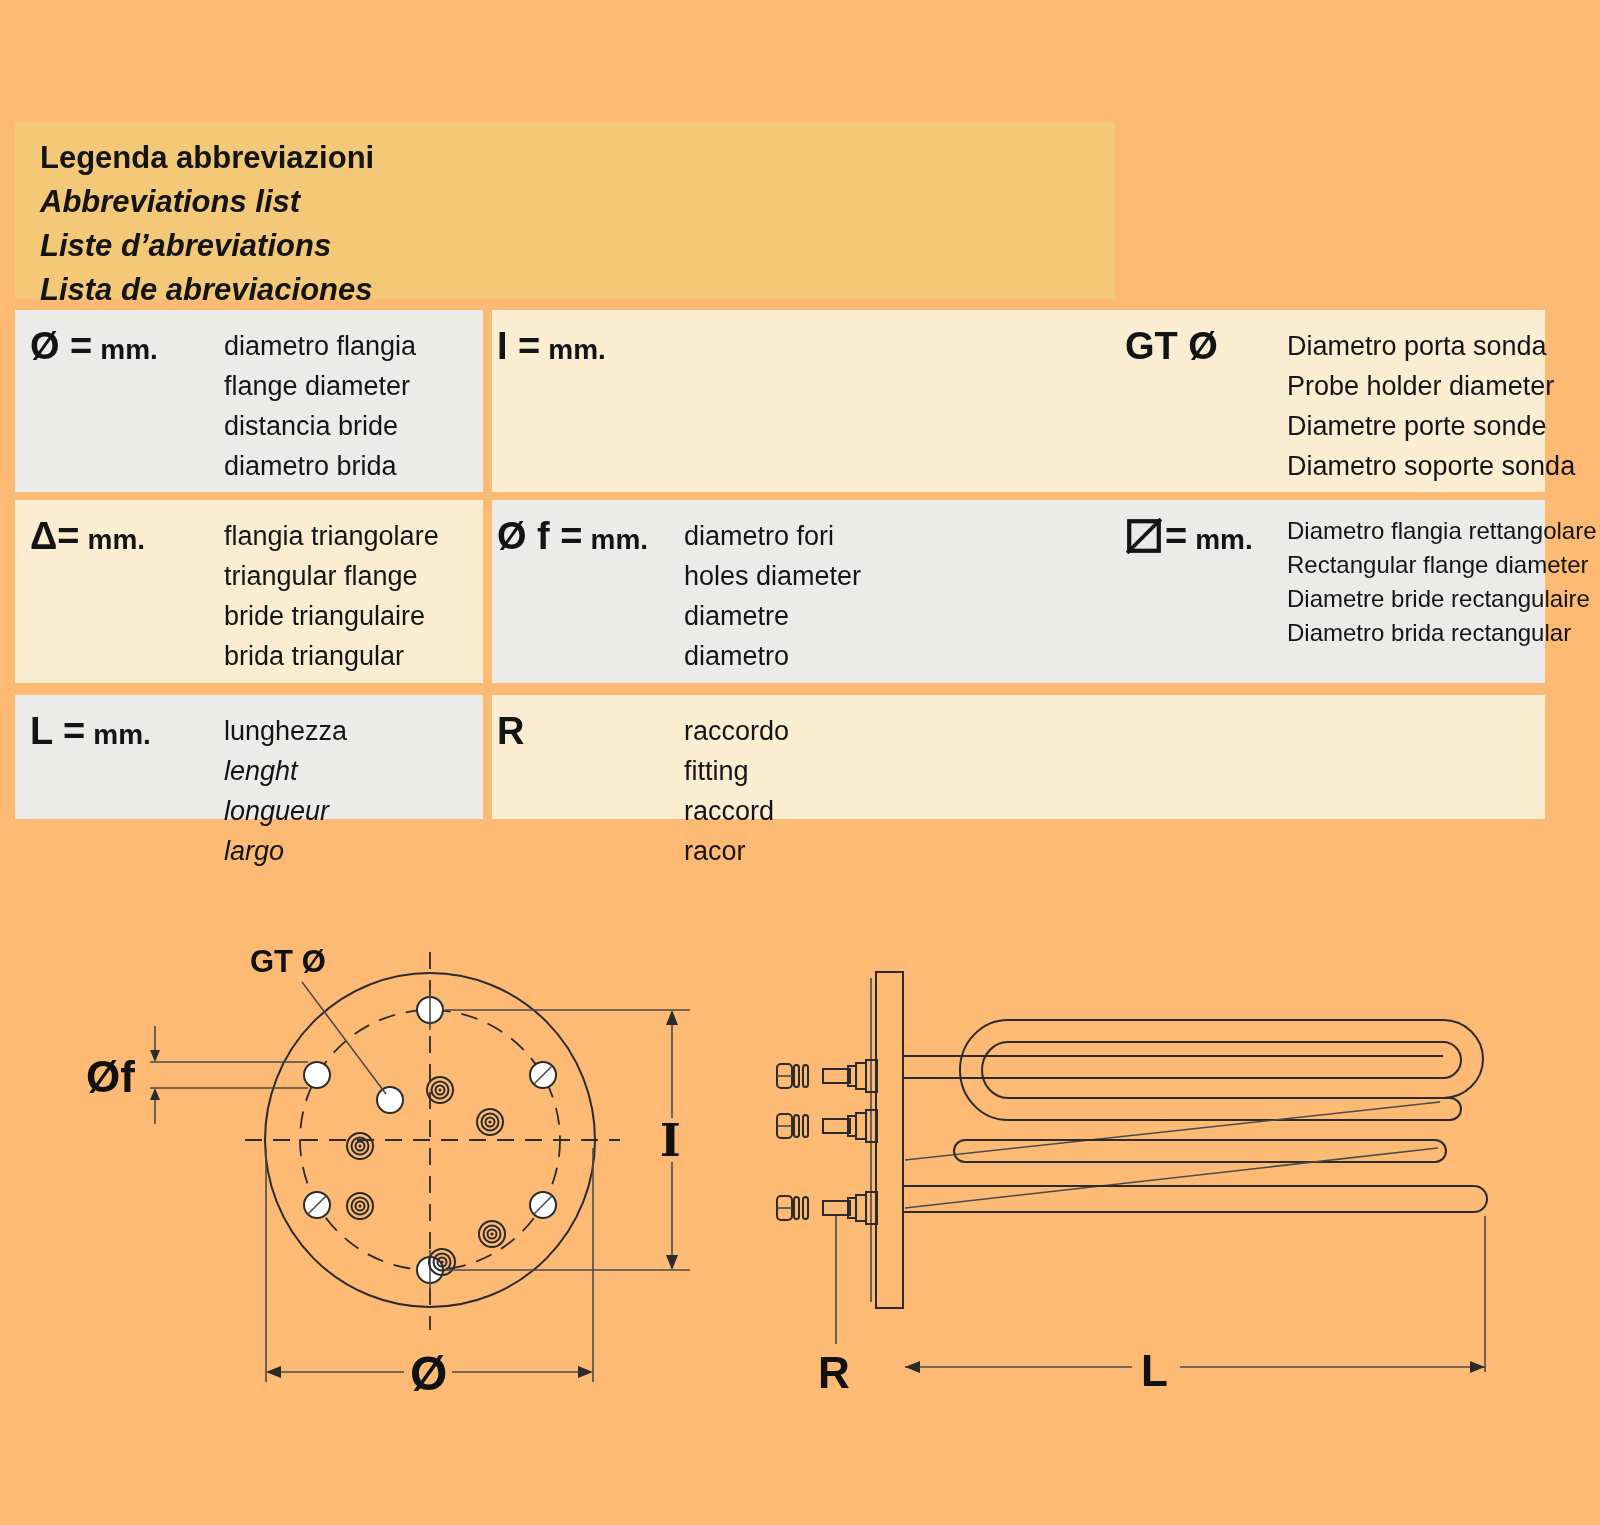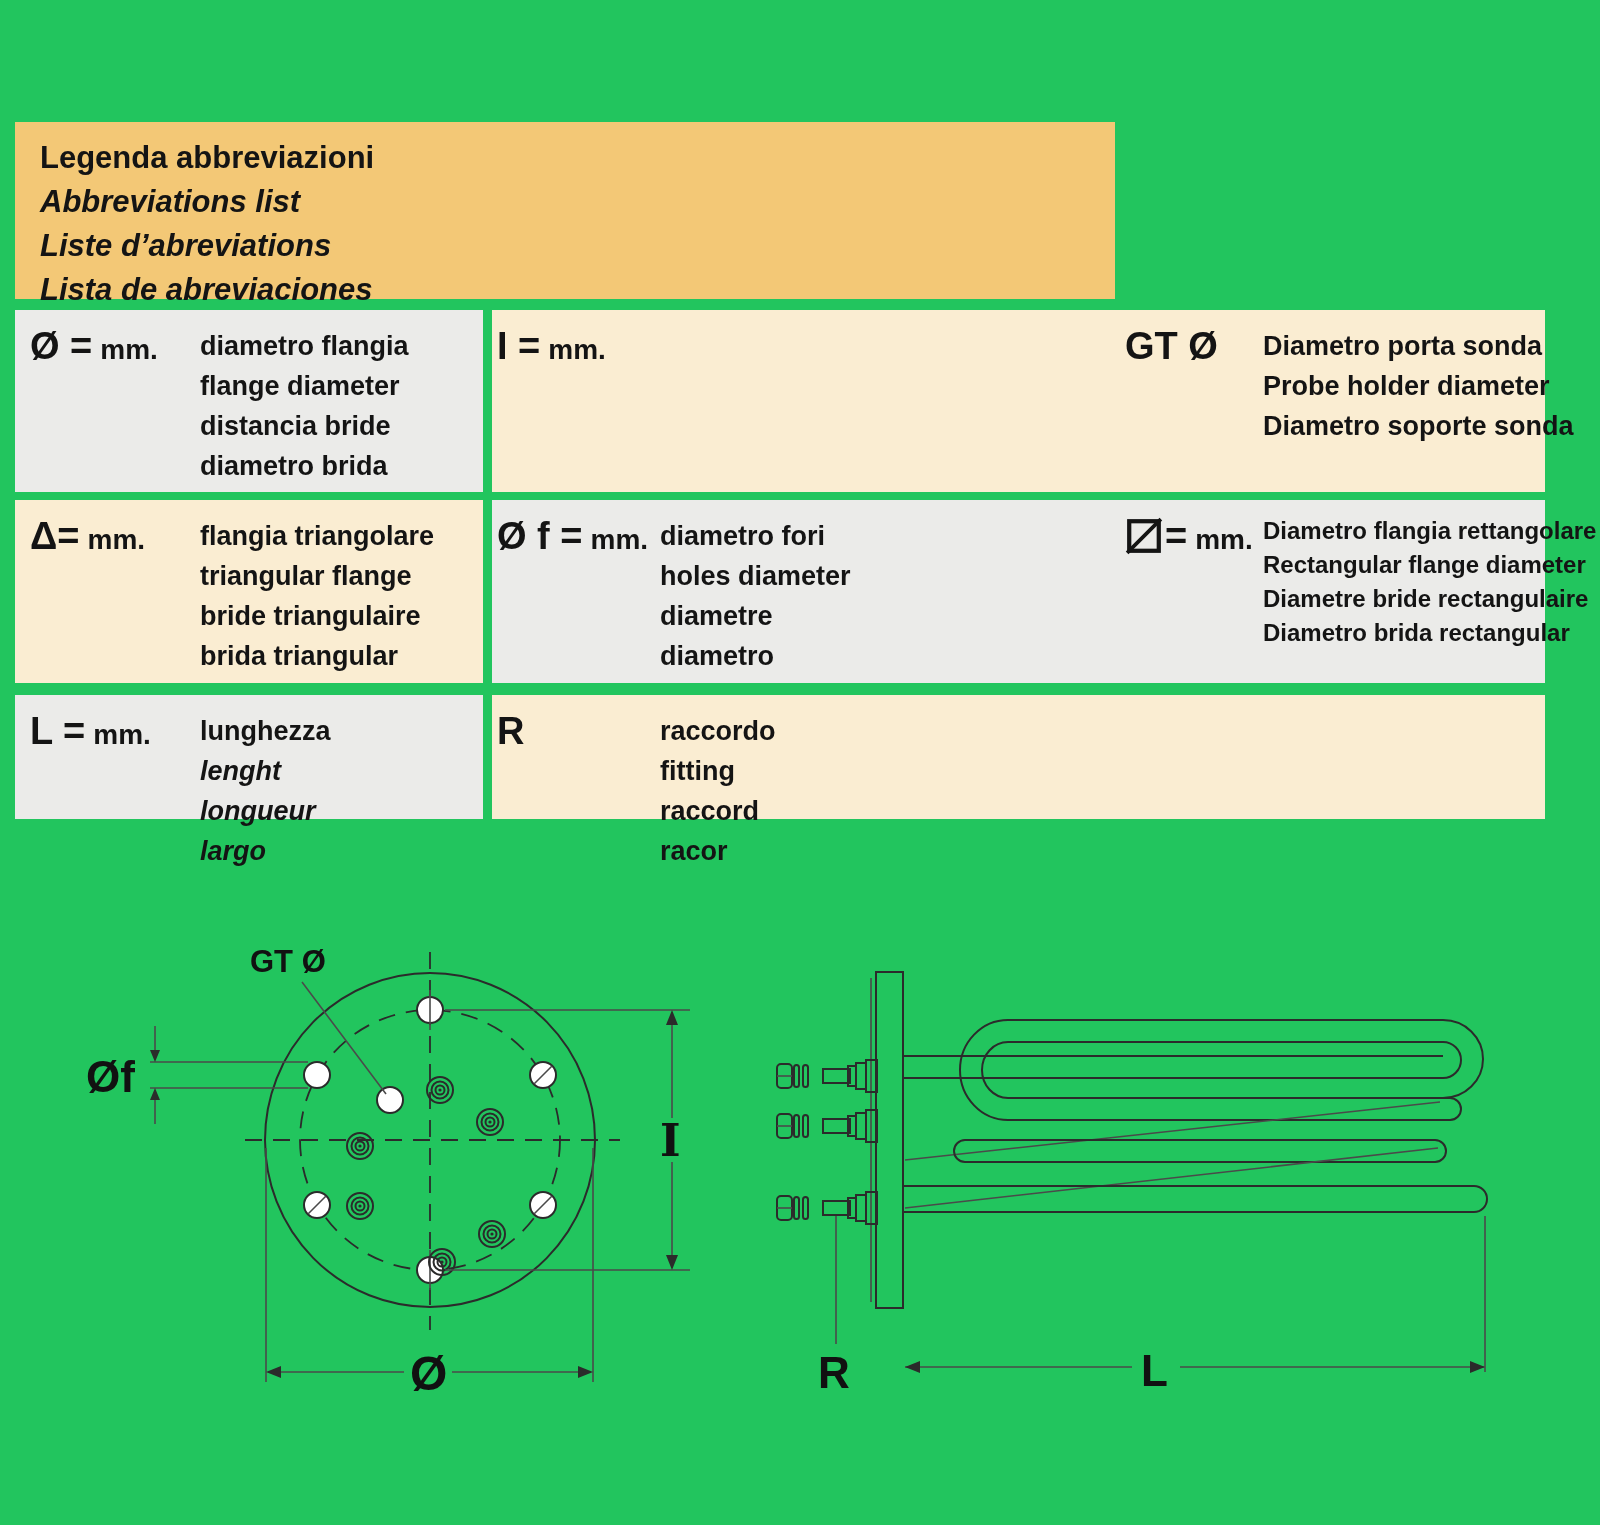--- a/index.html
+++ b/index.html
@@ -1,36 +1,36 @@
 <!DOCTYPE html>
 <html><head>
 <meta charset="utf-8">
 <style>
   html,body{margin:0;padding:0;background:#fff;}
-  .page{position:relative;width:1600px;height:1525px;background:#22c55e;overflow:hidden;
+  .page{position:relative;width:1600px;height:1525px;background:#fdba74;overflow:hidden;
         font-family:"Liberation Sans",sans-serif;color:#141414;}
   
   .hdr{position:absolute;left:15px;top:122px;width:1100px;height:177px;background:#F3C876;}
   .hdr .hline{position:absolute;left:25px;font-size:31px;font-weight:bold;line-height:31px;white-space:nowrap;}
   .hdr .hline.it{font-style:italic;}
   
   .lrow{position:absolute;left:0;width:1600px;}
   .r1{top:310px;height:182px;}
   .r2{top:500px;height:183px;}
   .r3{top:695px;height:124px;}
   .cellbg{position:absolute;top:0;bottom:0;}
   .cl{left:15px;width:468px;}
   .cr{left:492px;width:1053px;}
   .bg-gray{background:#EBEBE9;}
   .bg-cream{background:#FAEDD2;}
   .entry{position:absolute;inset:0;}
   .sym{position:absolute;top:16px;white-space:nowrap;font-weight:bold;font-size:38px;line-height:40px;}
   .sym .unit{font-size:28px;font-weight:bold;margin-left:8px;}
   .defs{position:absolute;top:16px;}
-  .defline{font-size:27px;font-weight:bold;line-height:40px;white-space:nowrap;}
+  .defline{font-size:27px;font-weight:normal;line-height:40px;white-space:nowrap;margin-left:24px;}
   .defline.it{font-style:italic;}
   .defs.smalldefs{top:14px;}
   .smalldefs .defline{font-size:24px;line-height:34px;}
   .pa .sym{left:30px;} .pa .defs{left:200px;}
   .pb .sym{left:497px;} .pb .defs{left:660px;}
   .pc .sym{left:1125px;} .pc .defs{left:1263px;}
   .sym svg.rd{width:38px;height:38px;vertical-align:-6px;margin-right:2px;}
   .sym svg.rd rect{fill:none;stroke:#141414;stroke-width:4px;}
   .sym svg.rd line{stroke:#141414;stroke-width:3.5px;}
   
@@ -68,20 +68,21 @@
         </div>
       </div>
       <div class="entry pb">
         <div class="sym"><span>I =</span><span class="unit">mm.</span></div>
       </div>
       <div class="entry pc">
         <div class="sym"><span>GT Ø</span></div>
         <div class="defs">
           <div class="defline">Diametro porta sonda</div>
           <div class="defline">Probe holder diameter</div>
+          <div class="defline">Diametre porte sonde</div>
           <div class="defline">Diametro soporte sonda</div>
         </div>
       </div>
     </div>
   <div class="lrow r2">
     <div class="cellbg cl bg-cream"></div>
     <div class="cellbg cr bg-gray"></div>
   <div class="entry pa">
         <div class="sym"><span>Δ=</span><span class="unit">mm.</span></div>
         <div class="defs">

